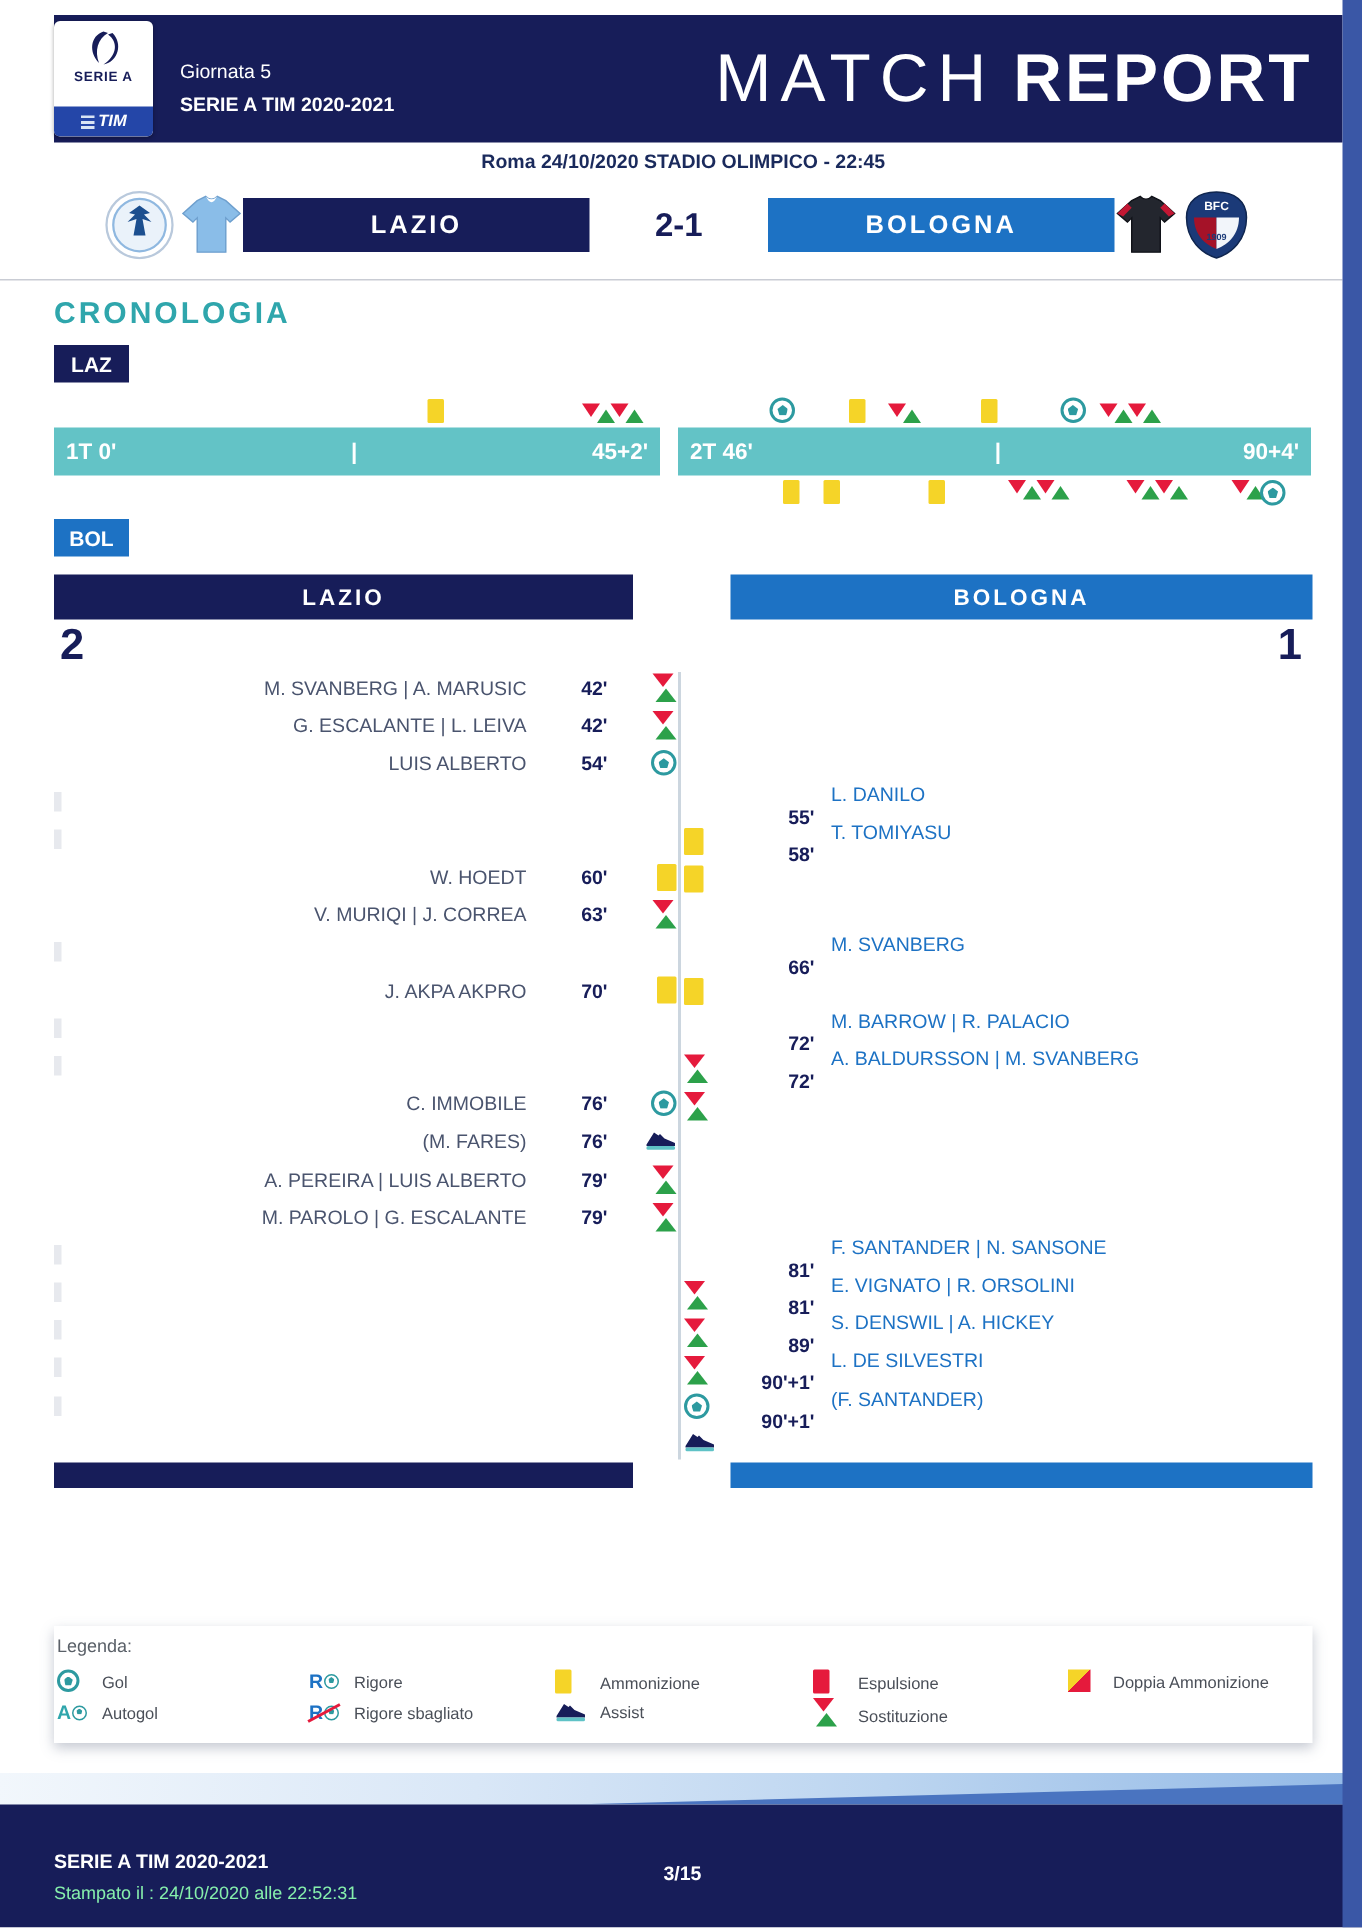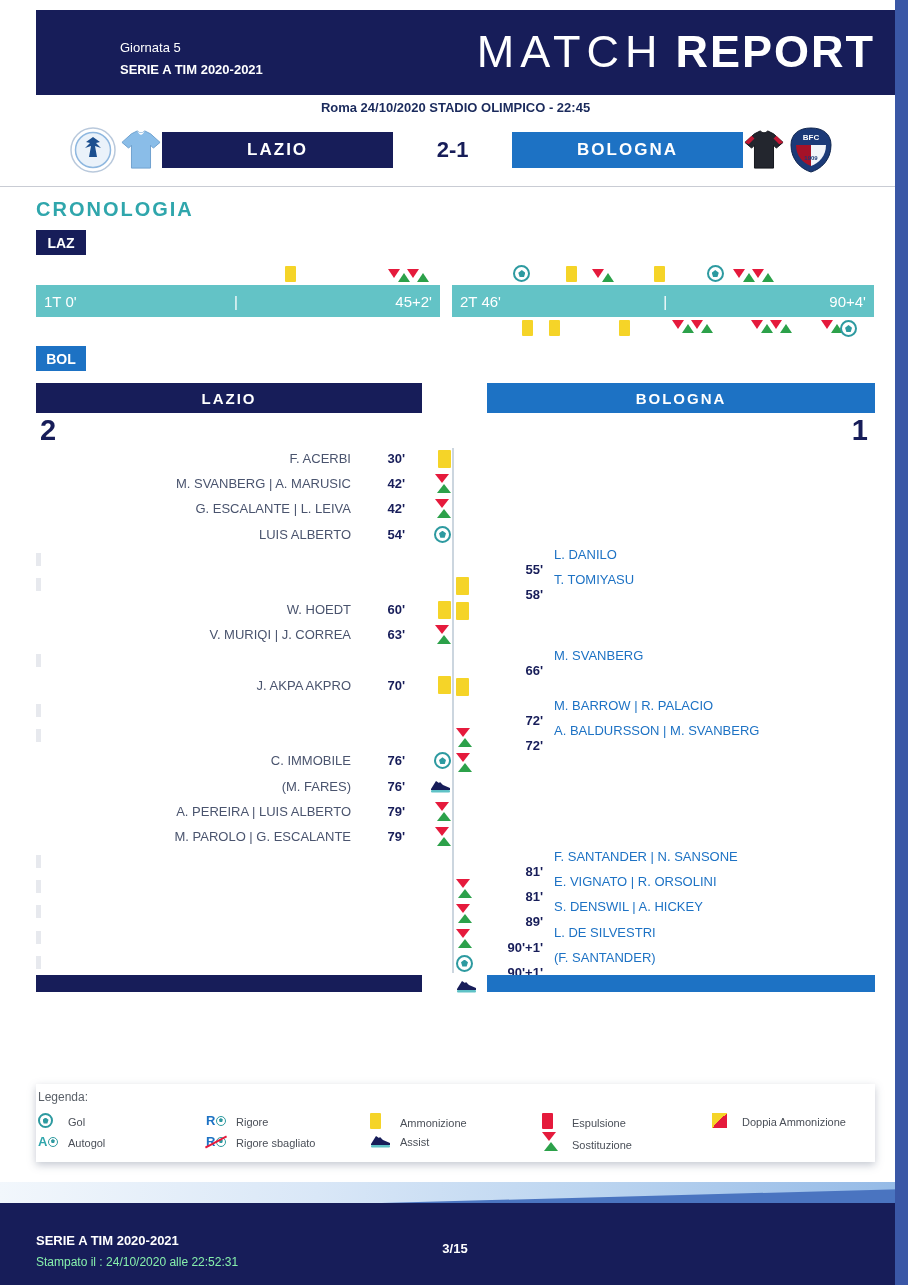--- a/index.html
+++ b/index.html
@@ -35,21 +35,21 @@
 
   
   .crono-title { position:absolute; left:36px; top:198px; font-size:20px; font-weight:bold; letter-spacing:2px; color:#2fa6ac; }
   .tag { position:absolute; left:36px; width:50px; height:25px; color:#fff; font-size:14px; font-weight:bold; display:flex; align-items:center; justify-content:center; }
   .tag-laz { top:230px; background:#171d59; }
   .tag-bol { top:346px; background:#1d72c4; }
 
   .rails { position:absolute; left:36px; top:256px; width:838px; }
   .rail { position:relative; height:29px; }
   .bars { display:flex; gap:12px; height:32px; }
-  .half-bar { background:#63c3c6; color:#fff; font-weight:normal; font-size:15px; display:flex; align-items:center; justify-content:space-between; padding:0 8px; }
+  .half-bar { background:#63c3c6; color:#fff; font-weight:bold; font-size:15px; display:flex; align-items:center; justify-content:space-between; padding:0 8px; }
   .half-bar.h1 { width:404px; }
   .half-bar.h2 { width:422px; }
   .rail .marker { position:absolute; }
   .rail-top .marker { bottom:3px; }
   .rail-bottom .marker { top:3px; }
   .rail .card { width:11px; height:16px; }
   .rail .ic-sub { width:22px; height:13px; }
   .rail .ic-sub .td { border-left-width:6px; border-right-width:6px; border-top-width:9px; }
   .rail .ic-sub .tu { border-left-width:6px; border-right-width:6px; border-bottom-width:9px; }
 
@@ -119,20 +119,31 @@
   .fp { position:absolute; left:420px; top:38px; width:70px; text-align:center; color:#fff; font-size:13px; font-weight:bold; }
 </style>
 </head>
 <body>
 
 <div class="page">
 
   <div class="side-stripe"></div>
 
   <div class="header">
+    <div class="league-box">
+      <svg class="sa-mark" width="30" height="26" viewBox="0 0 30 26">
+        <path d="M15 2 C6 5 5 16 12 23 C9 15 11 7 18 3 Z" fill="#171d59"></path>
+        <path d="M18 4 C25 9 24 18 15 24 C25 22 28 10 21 3 Z" fill="#171d59"></path>
+      </svg>
+      <div class="sa-text">SERIE A</div>
+      <div class="tim-strip">
+          <span class="tim-flag"></span>
+          <span>TIM</span>
+        </div>
+    </div>
     <div class="hdr-round">Giornata 5</div>
     <div class="hdr-season">SERIE A TIM 2020-2021</div>
     <div class="mr">
       <span class="thin">MATCH</span><span class="bold">REPORT</span>
     </div>
   </div>
 
   <div class="venue">Roma 24/10/2020 STADIO OLIMPICO - 22:45</div>
 
   <div class="match-strip">
@@ -241,27 +252,20 @@
 
   <div class="team-headers">
     <div class="th-bar home">LAZIO</div>
     <div class="th-bar away">BOLOGNA</div>
   </div>
   <div class="big-score home">2</div>
   <div class="big-score away">1</div>
 
   <div class="events" id="event-list">
       <div class="ev home">
-      <span class="ev-name">F. ACERBI</span>
-      <span class="ev-min">30'</span>
-      <span class="ev-ic">
-          <span class="card yellow"></span>
-        </span>
-    </div>
-      <div class="ev home">
       <span class="ev-name">M. SVANBERG | A. MARUSIC</span>
       <span class="ev-min">42'</span>
       <span class="ev-ic">
           <span class="ic-sub">
             <i class="td"></i>
             <i class="tu"></i>
           </span>
         </span>
     </div>
       <div class="ev home">

